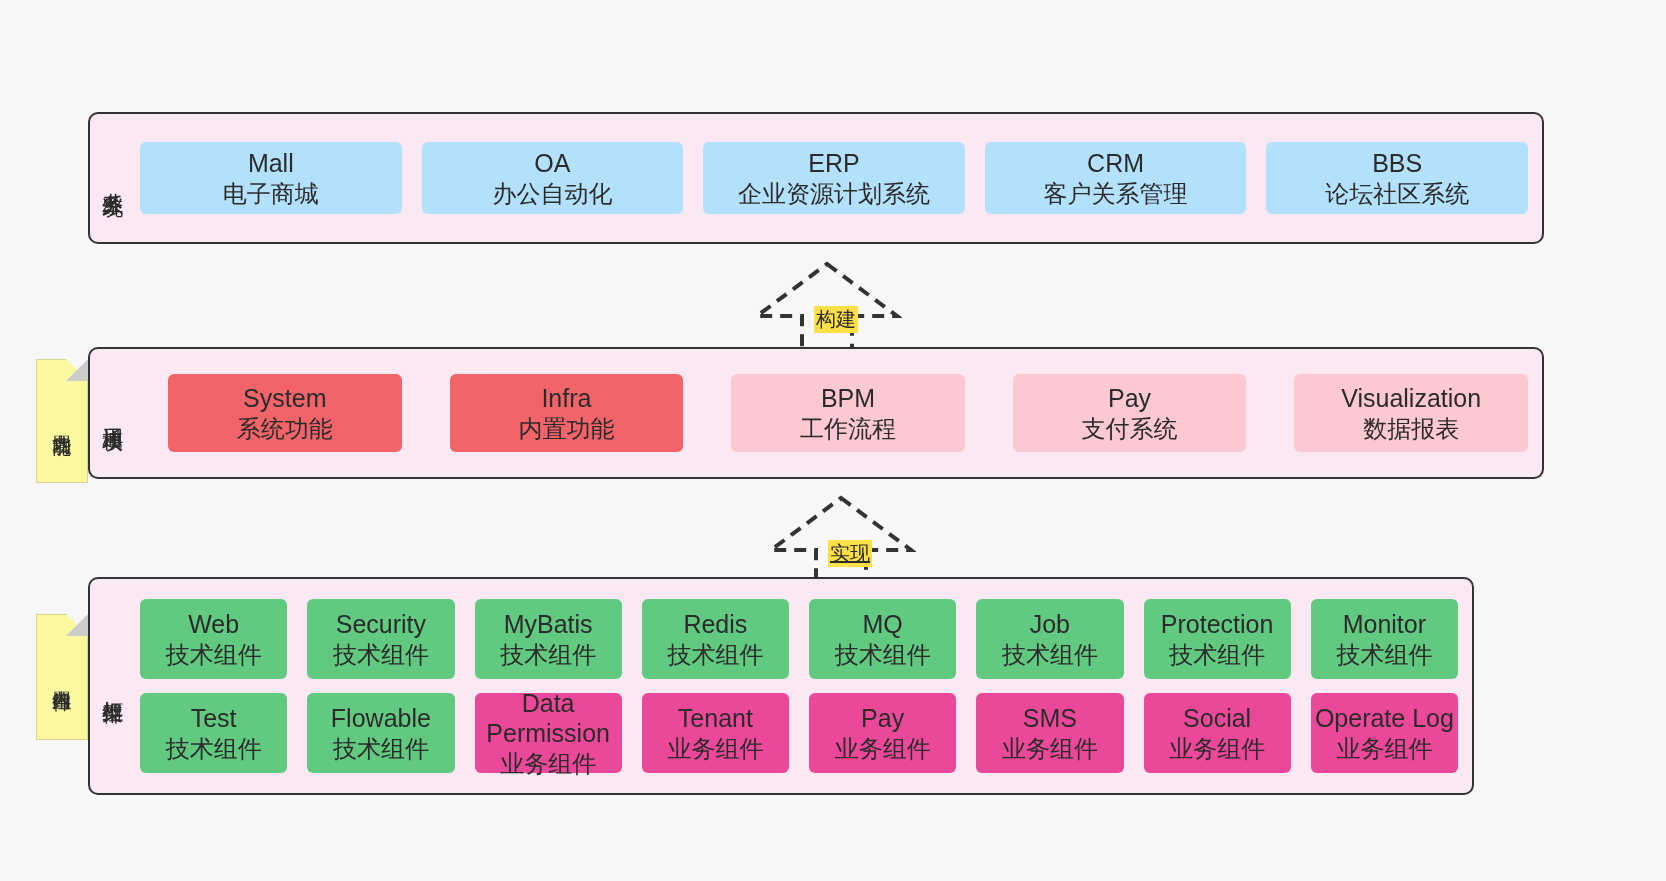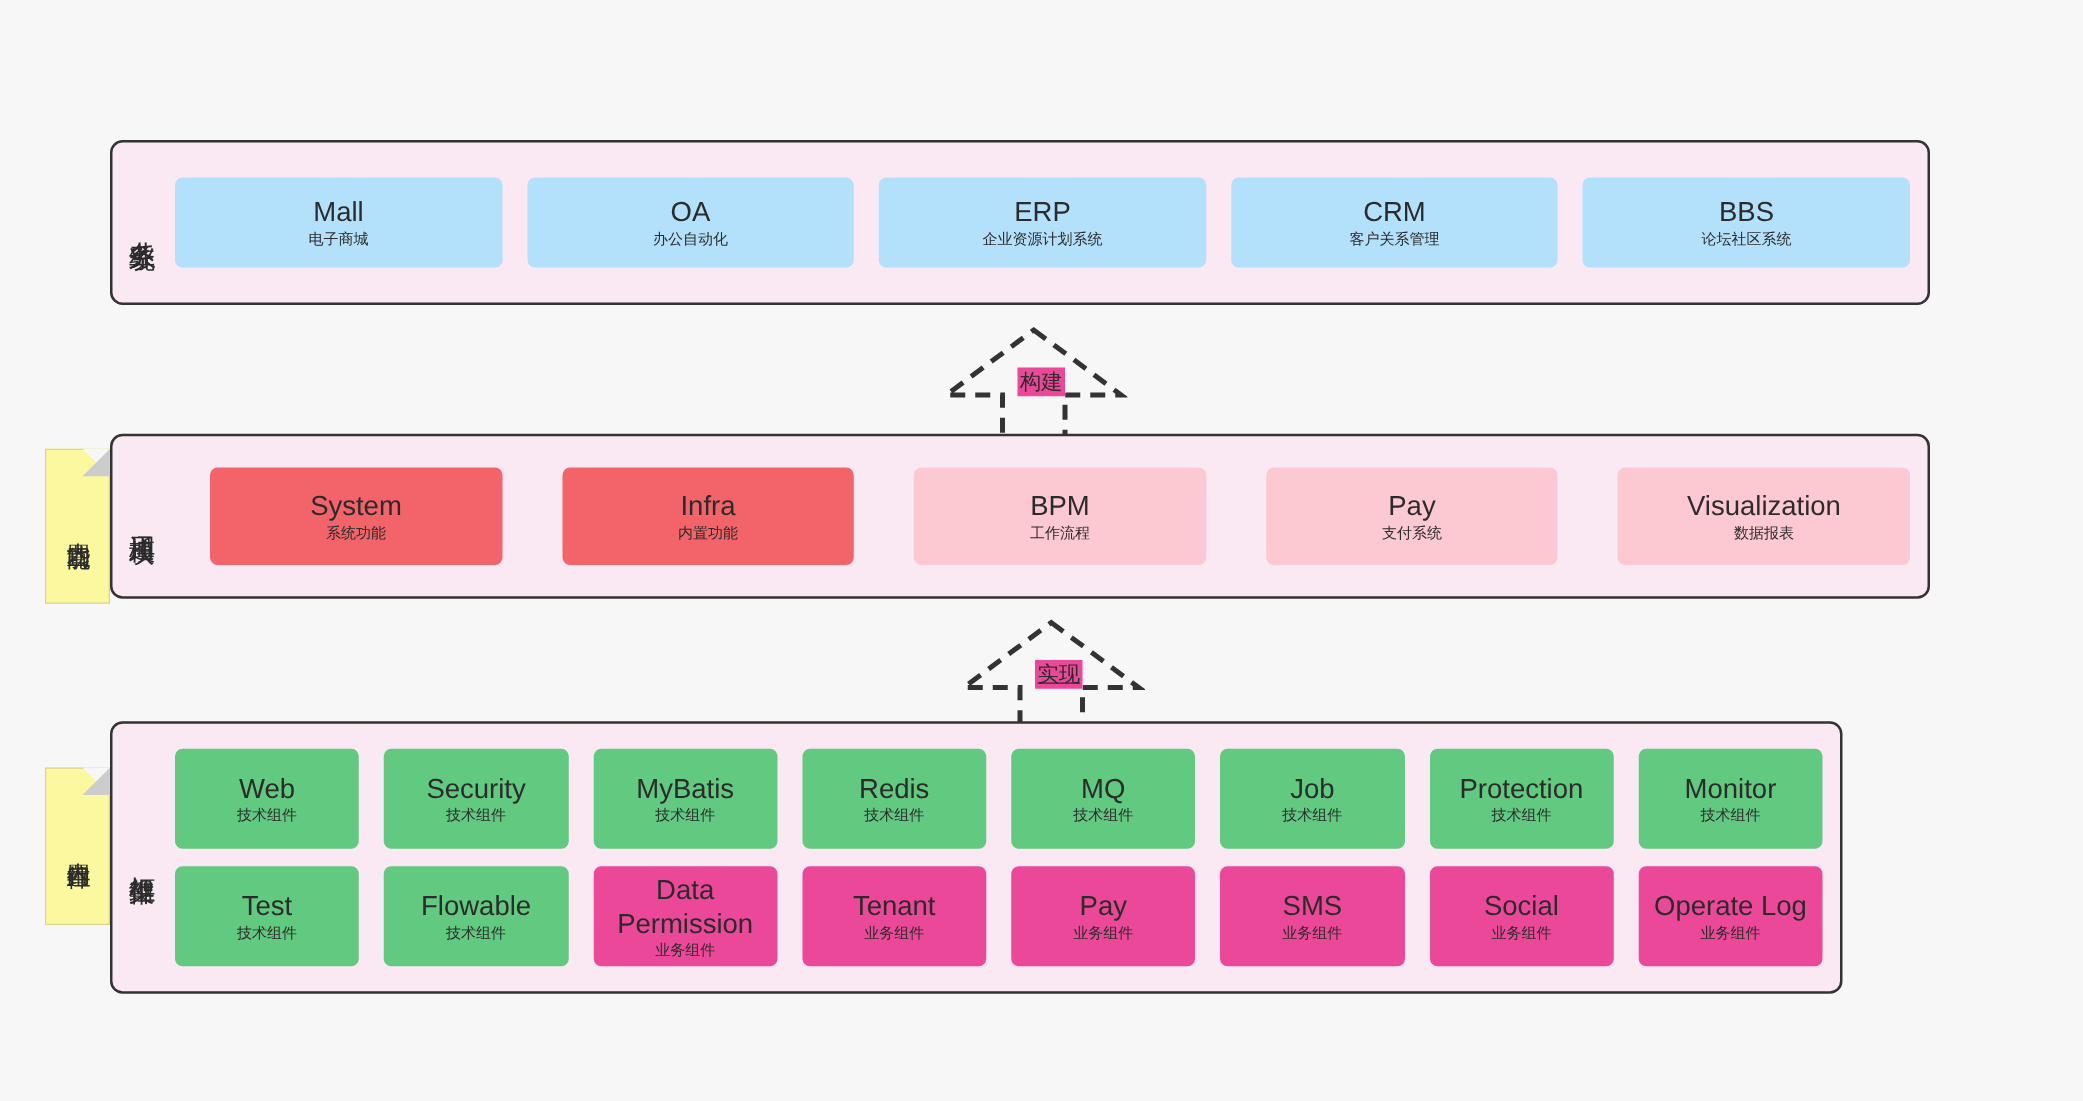--- a/index.html
+++ b/index.html
@@ -59,22 +59,22 @@
     border-radius: 6px;
     display: flex;
     flex-direction: column;
     align-items: center;
     justify-content: center;
     text-align: center;
     color: #2b2b2b;
     line-height: 1.22;
     padding: 6px 4px;
   }
-  .card .t1 { font-size: 22px; }
-  .card .t2 { font-size: 12px; }
+  .card .t1 { font-size: 25px; }
+  .card .t2 { font-size: 24px; }
 
   
   .c-blue        { background: #b3e0fb; }
   .c-red         { background: #f2646a; }
   .c-pink        { background: #fcc8d2; }
   .c-green       { background: #62c981; }
   .c-lightgreen  { background: #ec4899; }
 
   
   #layer-business { left: 88px;  top: 112px; width: 1456px; height: 132px; }
@@ -126,25 +126,26 @@
     z-index: 1;
   }
   #note-func { left: 36px; top: 359px; height: 124px; }
   #note-comp { left: 36px; top: 614px; height: 126px; }
 
   
   .arrow { position: absolute; }
   .arrow svg { display: block; }
   .arrow-label {
     position: absolute;
-    font-size: 17px;
+    font-size: 20px;
     color: #2b2b2b;
-    background: #ec4899;
+    background: #fde047;
     padding: 0 2px;
     white-space: nowrap;
+    margin-top: 12px;
   }
   #arrow-build { left: 752px; top: 258px; }
   #arrow-build .arrow-label { left: 62px; top: 36px; }
   #arrow-impl  { left: 766px; top: 492px; }
   #arrow-impl  .arrow-label { left: 62px; top: 36px; text-decoration: underline; }
 </style>
 </head>
 <body>
 
 <div id="canvas">

